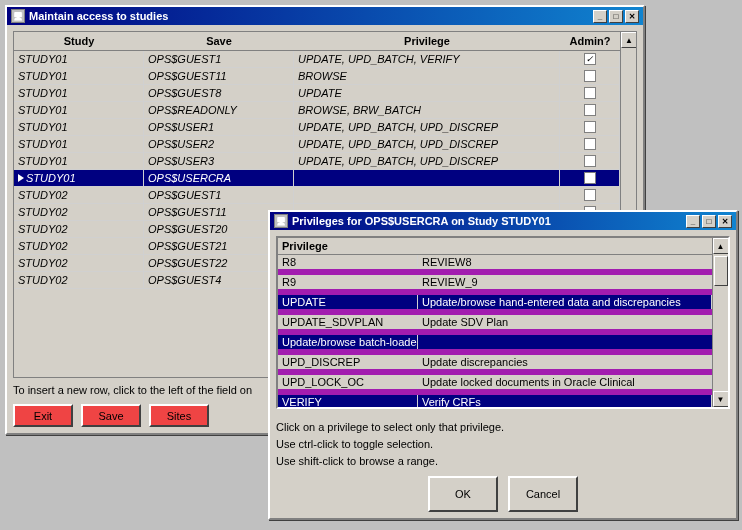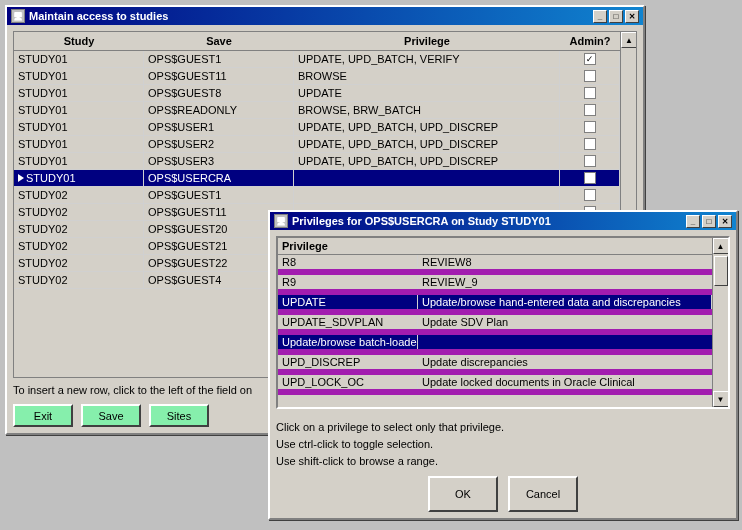--- a/index.html
+++ b/index.html
@@ -127,20 +127,21 @@
 
     .table-cell {
       padding: 1px 4px;
       border-right: 1px solid #d0d0d0;
       font-size: 11px;
       display: flex;
       align-items: center;
       overflow: hidden;
       white-space: nowrap;
       color: #000;
+      font-style: italic;
     }
 
     .checkbox-cell {
       display: flex;
       align-items: center;
       justify-content: center;
       padding: 1px;
     }
 
     .checkbox {
@@ -190,21 +191,21 @@
     
     .button-row {
       display: flex;
       gap: 8px;
       margin-top: 8px;
     }
 
     .btn {
       min-width: 60px;
       height: 23px;
-      background: #86efac;
+      background: #ef4444;
       border: 2px solid #ffffff;
       border-right-color: #404040;
       border-bottom-color: #404040;
       font-size: 11px;
       cursor: pointer;
       padding: 0 12px;
       display: flex;
       align-items: center;
       justify-content: center;
     }
@@ -541,20 +542,24 @@
               <div class="priv-table-cell">Update/browse batch-loaded data</div>
             </div>
             <div class="priv-table-row">
               <div class="priv-table-cell">UPD_DISCREP</div>
               <div class="priv-table-cell">Update discrepancies</div>
             </div>
             <div class="priv-table-row">
               <div class="priv-table-cell">UPD_LOCK_OC</div>
               <div class="priv-table-cell">Update locked documents in Oracle Clinical</div>
             </div>
+            <div class="priv-table-row selected">
+              <div class="priv-table-cell">VERIFY</div>
+              <div class="priv-table-cell">Verify CRFs</div>
+            </div>
           </div>
       </div>
       <div class="priv-scrollbar">
         <div class="scrollbar-btn">▲</div>
         <div class="scrollbar-thumb"></div>
         <div style="flex:1;"></div>
         <div class="scrollbar-btn">▼</div>
       </div>
     </div>
 

